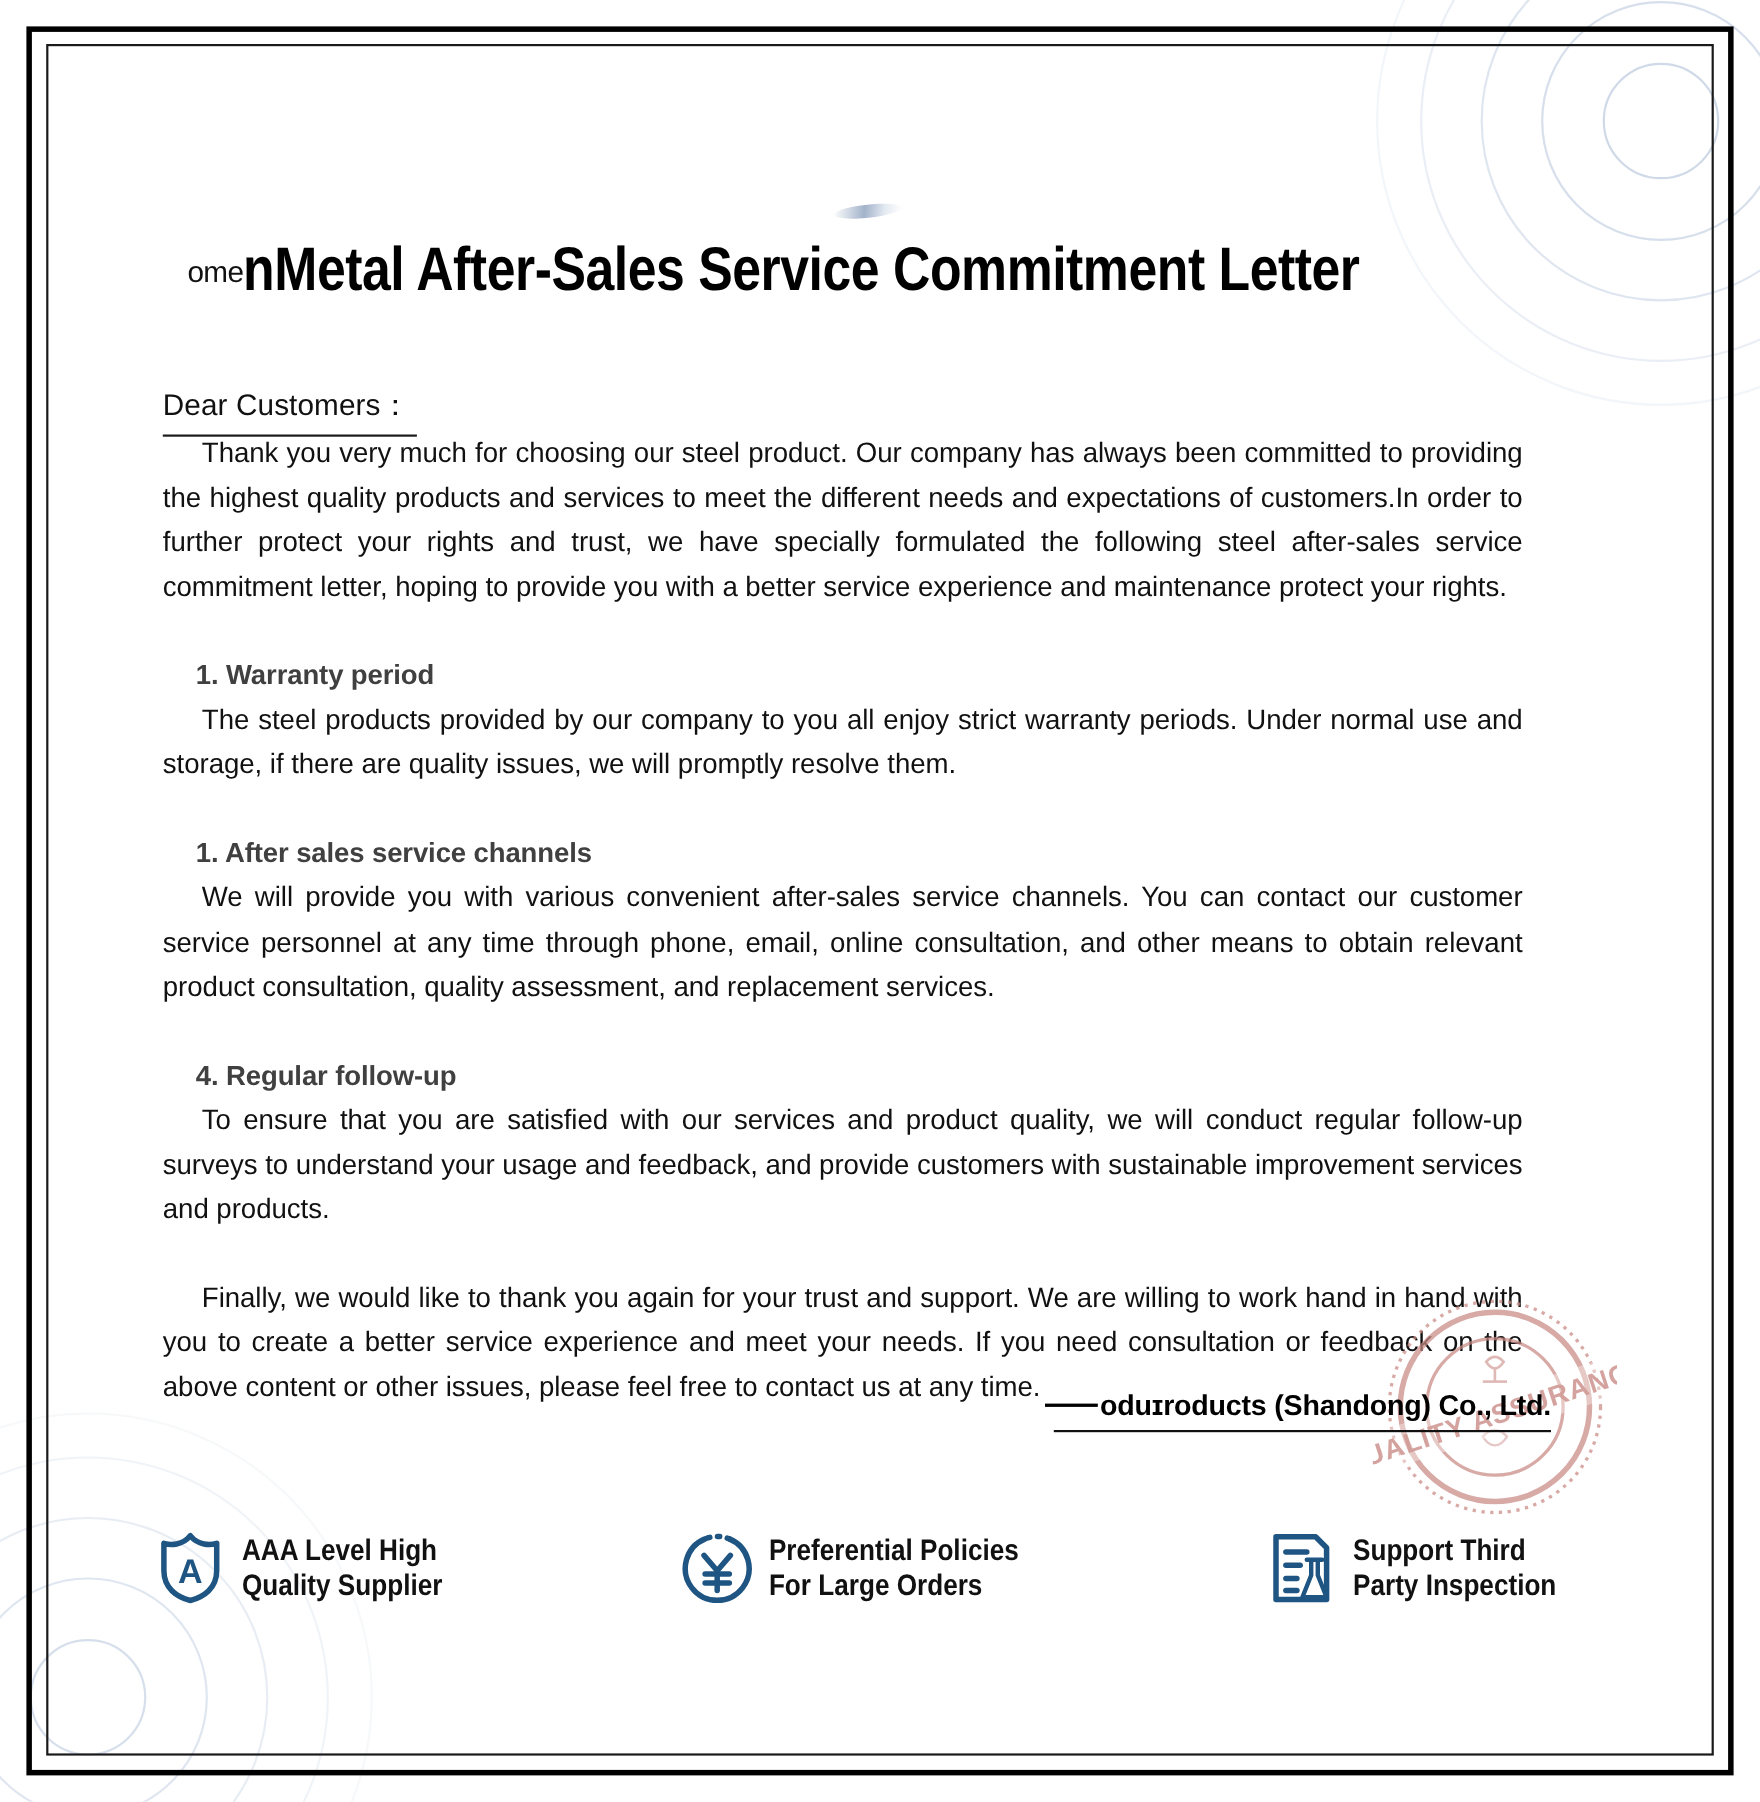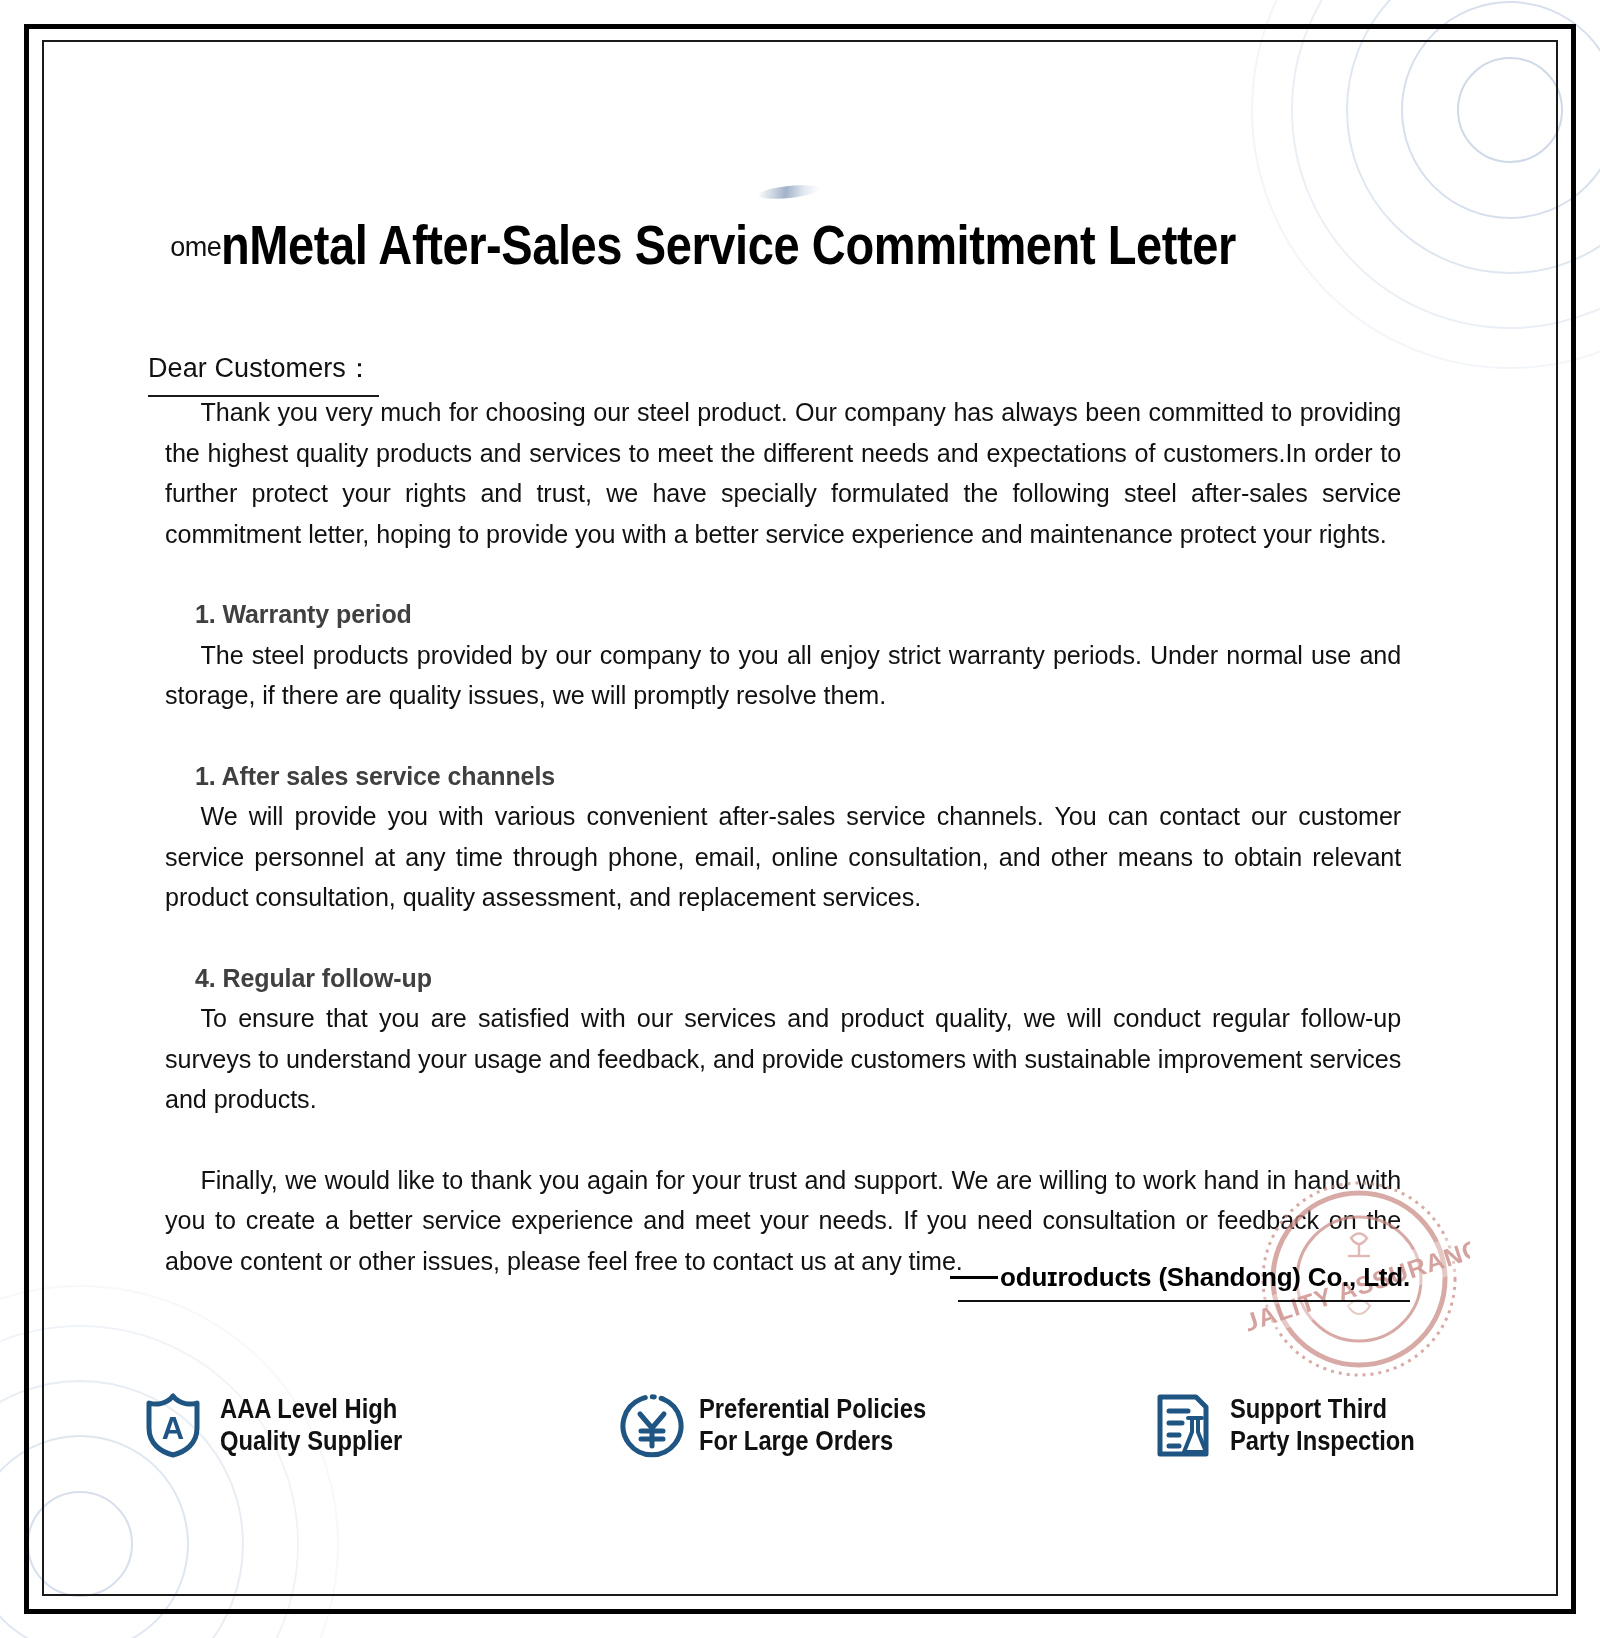--- a/index.html
+++ b/index.html
@@ -115,21 +115,21 @@
     padding-bottom: 9px;
     border-bottom: 2px solid #1a1a1a;
     display: inline-block;
     padding-right: 6px;
     margin-top: 32px;
   }
 
   
   .body-area {
     position: absolute;
-    left: 165px;
+    left: 148px;
     top: 392px;
     width: 1255px;
   }
   p.para {
     margin: 0;
     font-size: 25.5px;
     line-height: 40.5px;
     text-align: justify;
     text-justify: inter-word;
     color: #111;

